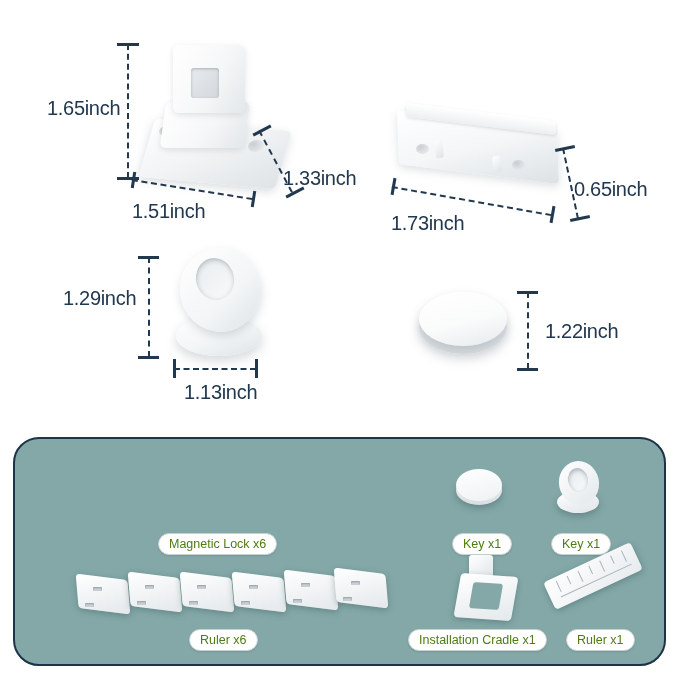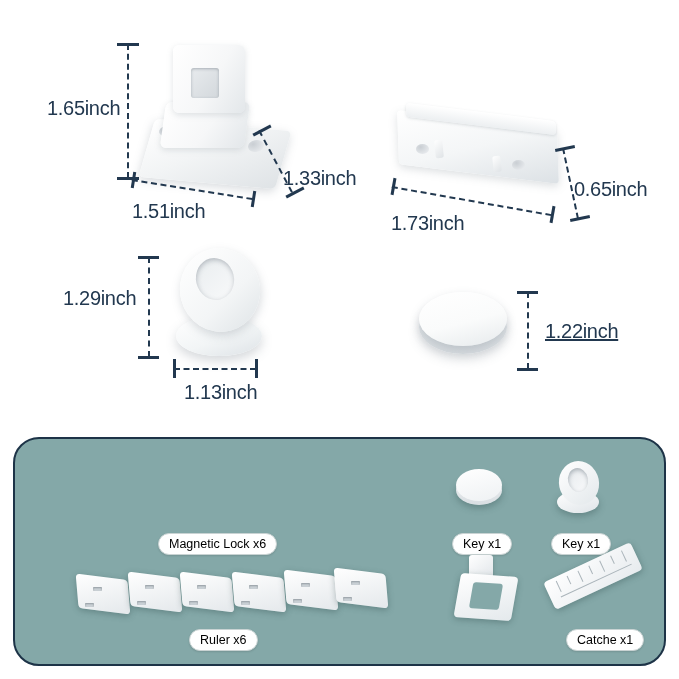--- a/index.html
+++ b/index.html
@@ -109,21 +109,21 @@
     background: #84a8a8;
     border: 2px solid #1d3347;
     border-radius: 26px;
     box-sizing: border-box;
   }
   .pill {
     position: absolute;
     background: #ffffff;
     border: 1px solid #c9d3d3;
     border-radius: 12px;
-    color: #000000;
+    color: #4d7c0f;
     font-size: 12.5px;
     font-family: "Liberation Sans", sans-serif;
     line-height: 20px;
     height: 20px;
     padding: 0 10px;
     white-space: nowrap;
     text-align: left;
     box-shadow: 0 1px 2px rgba(0,0,0,0.12);
   }
 
@@ -261,21 +261,21 @@
   <div style="position:absolute; left:0px; top:12px; width:88px; height:54px;
               border-radius:50%;
               background:linear-gradient(180deg,#e9edef,#d6dbdf);
               box-shadow:0 5px 11px rgba(120,130,140,0.3);"></div>
   <div class="disc-key" style="left:0px; top:4px; width:88px; height:54px;"></div>
 </div>
 
 <div class="dim-v" style="left:527px; top:292px; height:77px;"></div>
 <div class="cap-h" style="left:517px; top:291px; width:21px;"></div>
 <div class="cap-h" style="left:517px; top:368px; width:21px;"></div>
-<div class="dim-text" style="left:545px; top:320px;text-decoration:underline;">1.22inch</div>
+<div class="dim-text" style="left:545px; top:320px;">1.22inch</div>
 
 <div id="contents-panel">
 
   <div style="position:absolute; left:58px; top:20px; width:300px; height:64px;">
     <div class="mini-lock" style="left:0px;   top:4px;"></div>
     <div class="mini-lock" style="left:50px;  top:6px;"></div>
     <div class="mini-lock" style="left:100px; top:8px;"></div>
     <div class="mini-lock" style="left:150px; top:10px;"></div>
     <div class="mini-lock" style="left:200px; top:12px;"></div>
     <div class="mini-lock" style="left:250px; top:14px;"></div>
@@ -335,29 +335,30 @@
         <div class="notch" style="left:8px; top:26px;"></div>
     </div>
   </div>
   <div class="pill" style="left:174px; top:190px;">Ruler x6</div>
 
   <div style="position:absolute; left:438px; top:116px; width:70px; height:66px;">
     <div class="cradle-flap" style="left:16px; top:0px; width:24px; height:26px;"></div>
     <div class="cradle-frame" style="left:4px; top:20px; width:58px; height:44px; transform:skewX(-10deg) skewY(4deg);"></div>
     <div class="cradle-window" style="left:18px; top:28px; width:30px; height:26px; transform:skewX(-10deg) skewY(4deg);"></div>
   </div>
+  <div class="pill" style="left:393px; top:190px;">Installation Cradle x1</div>
 
   <div style="position:absolute; left:530px; top:112px; width:100px; height:70px;">
     <div class="ruler-body" style="left:0px; top:10px; width:96px; height:30px; transform:rotate(-25deg);"></div>
     <div style="position:absolute; left:0px; top:10px; width:96px; height:30px; transform:rotate(-25deg);">
       <div class="ruler-tick" style="left:12px; top:4px; width:1px; height:12px;"></div>
       <div class="ruler-tick" style="left:24px; top:4px; width:1px; height:9px;"></div>
       <div class="ruler-tick" style="left:36px; top:4px; width:1px; height:12px;"></div>
       <div class="ruler-tick" style="left:48px; top:4px; width:1px; height:9px;"></div>
       <div class="ruler-tick" style="left:60px; top:4px; width:1px; height:12px;"></div>
       <div class="ruler-tick" style="left:72px; top:4px; width:1px; height:9px;"></div>
       <div class="ruler-tick" style="left:84px; top:4px; width:1px; height:12px;"></div>
       <div class="ruler-tick" style="left:10px; top:20px; width:78px; height:1px;"></div>
     </div>
   </div>
-  <div class="pill" style="left:551px; top:190px;">Catche x1</div>
+  <div class="pill" style="left:551px; top:190px;">Ruler x1</div>
 
 </div>
 
 </body></html>

